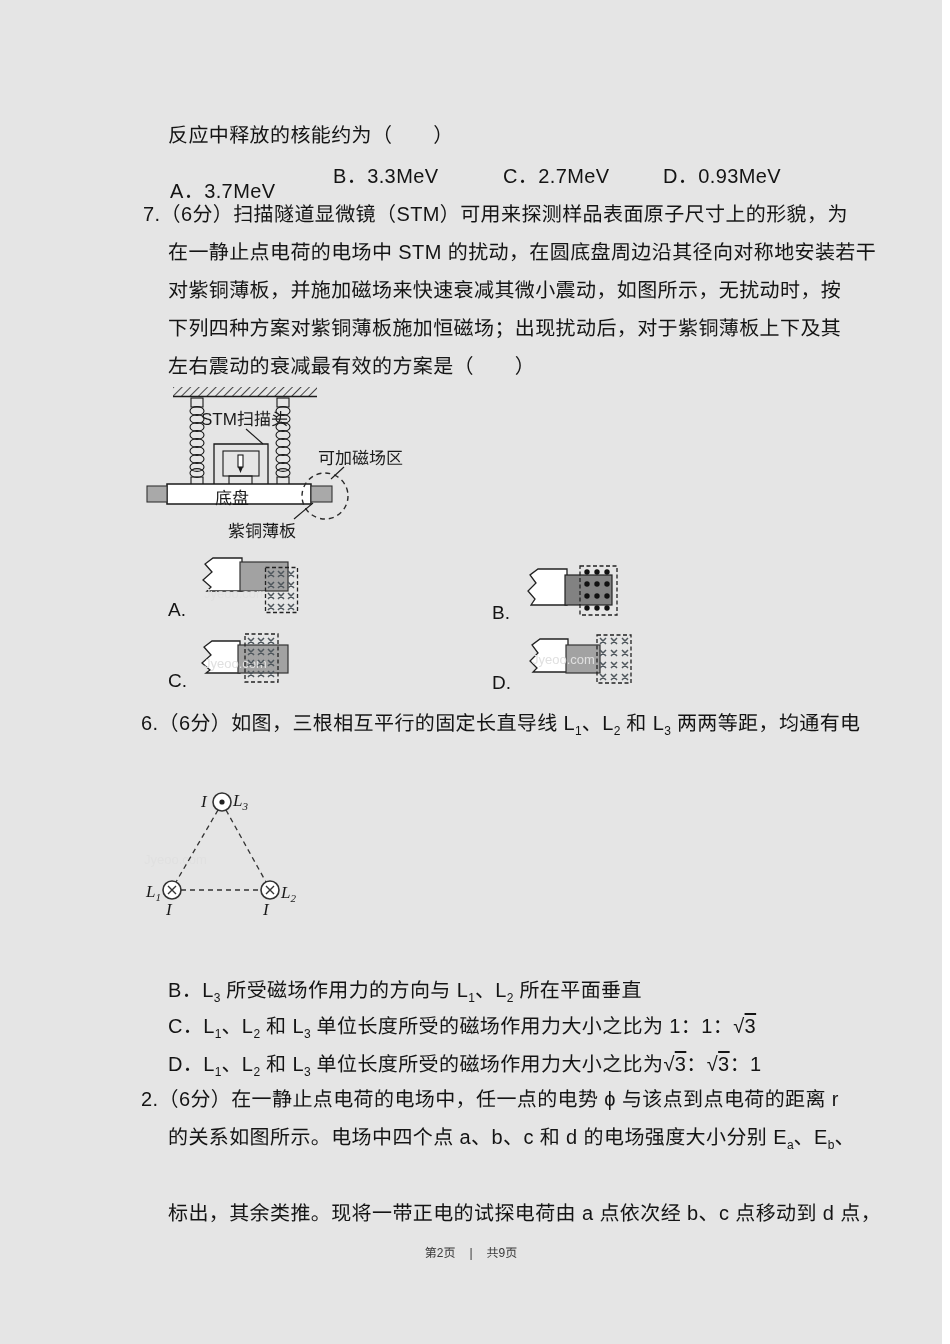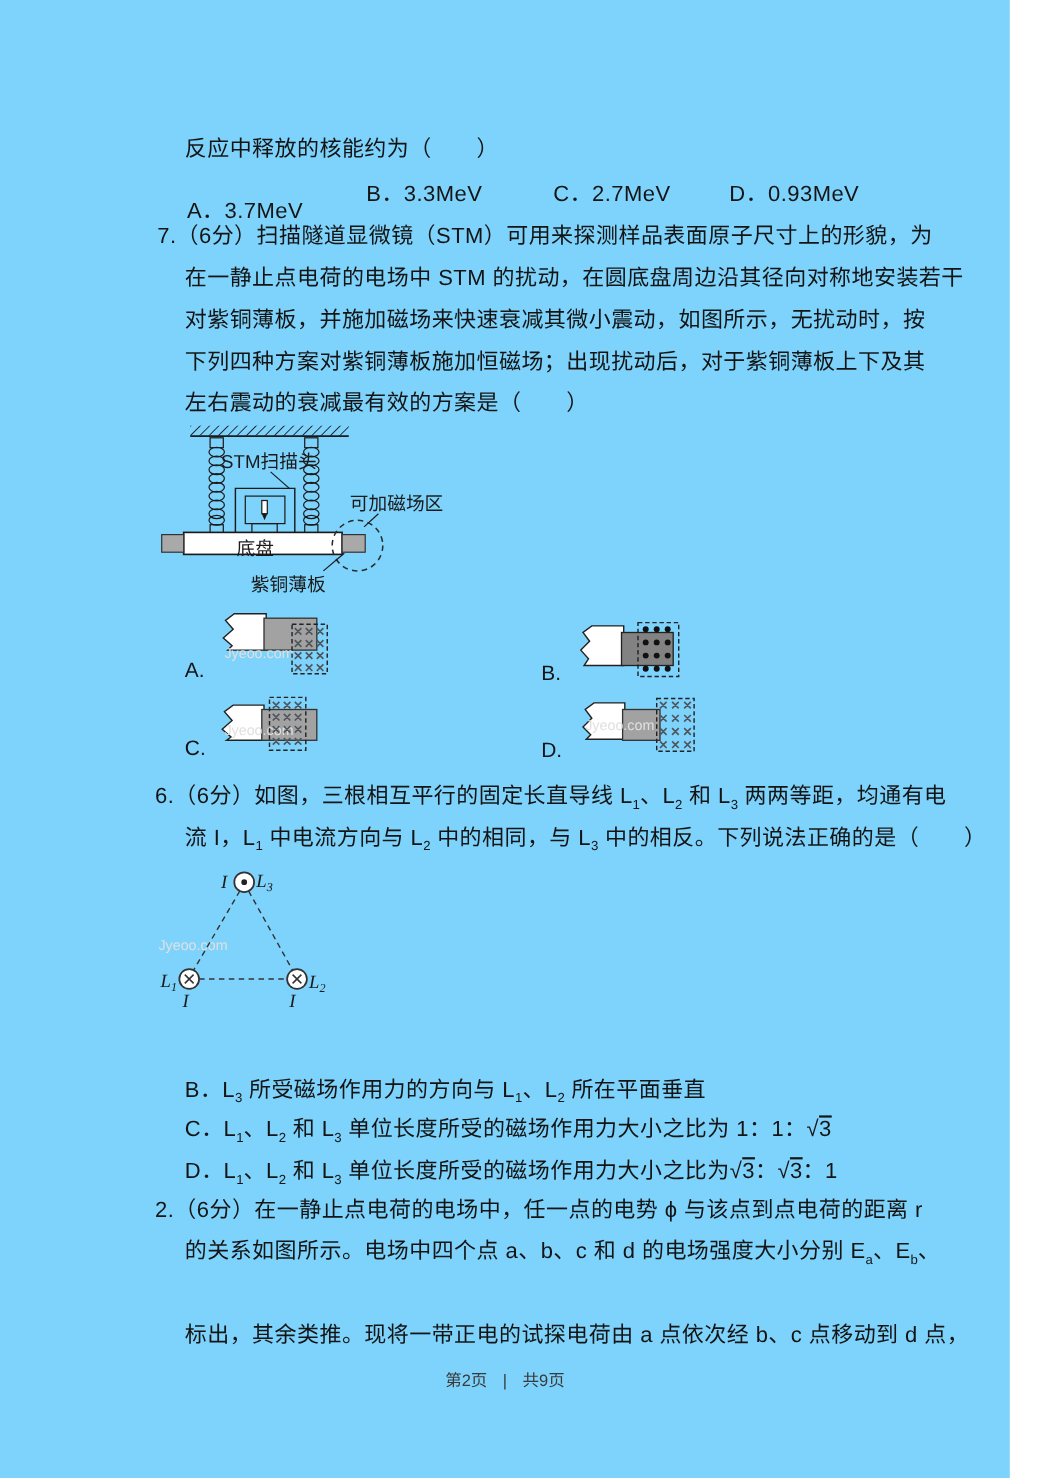--- a/index.html
+++ b/index.html
@@ -1,23 +1,23 @@
 <!DOCTYPE html>
 <html lang="zh-CN"><head>
 <meta charset="utf-8">
 <style>
   html,body{margin:0;padding:0;background:#fff;}
-  .page{position:relative;width:918px;height:1344px;background:#7dd3fc;overflow:hidden;
-        font-family:"Liberation Sans","DejaVu Sans",sans-serif;color:#161616;}
+  .page{position:relative;width:918px;height:1344px;background:#e5e5e5;overflow:hidden;
+        font-family:"Liberation Sans","DejaVu Sans",sans-serif;color:#161616;padding-left:24px;}
   .tl{position:absolute;font-size:20px;letter-spacing:0.4px;white-space:nowrap;color:#141414;}
   .tl sub{font-size:12px;letter-spacing:0;}
   .sr .vin{text-decoration:overline;}
   .optlabel{position:absolute;font-size:19px;color:#141414;}
   .footer{position:absolute;left:0;top:1243px;width:100%;text-align:center;
-          font-size:15px;color:#3a3a3a;}
+          font-size:12px;color:#3a3a3a;}
   .footer span{margin:0 7px;}
   .figsvg{position:absolute;}
   .figlbl{font-size:17px;fill:#1a1a1a;font-family:"Liberation Sans","DejaVu Sans",sans-serif;}
   .ital{font-style:italic;font-family:"Liberation Serif","DejaVu Serif",serif;font-size:17px;fill:#1a1a1a;}
   .ssub{font-size:11px;}
   .wm{font-size:13px;fill:#e0e0e0;font-family:"Liberation Sans",sans-serif;}
   .plate-w{fill:#ffffff;stroke:#222;stroke-width:1.3;}
   .plate-g{fill:#a2a2a2;stroke:#333;stroke-width:1.2;}
   .plate-gd{fill:#828282;stroke:#222;stroke-width:1.2;}
   .dashbox{fill:none;stroke:#222;stroke-width:1.3;stroke-dasharray:4 2.5;}
@@ -146,21 +146,20 @@
   <span class="optlabel" style="left:492px;top:672px">D.</span>
   <svg class="figsvg" style="left:490px;top:628px" width="148" height="72" viewBox="490 628 148 72">
     <polygon class="plate-w" points="568,639 540,639 532,645 538,653 530,661 537,668 533,672 568,672"></polygon>
     <rect class="plate-g" x="566" y="645" width="34" height="28"></rect>
     <text class="wm" x="532" y="664">Jyeoo.com</text>
     <rect class="dashbox" x="597" y="635" width="34" height="48"></rect>
     <path class="xmark" d="M600,638l6,6m0,-6l-6,6M611,638l6,6m0,-6l-6,6M622,638l6,6m0,-6l-6,6M600,650l6,6m0,-6l-6,6M611,650l6,6m0,-6l-6,6M622,650l6,6m0,-6l-6,6M600,662l6,6m0,-6l-6,6M611,662l6,6m0,-6l-6,6M622,662l6,6m0,-6l-6,6M600,674l6,6m0,-6l-6,6M611,674l6,6m0,-6l-6,6M622,674l6,6m0,-6l-6,6"></path>
   </svg>
 
   <div class="tl" style="left:141px;top:707px">6.（6分）如图，三根相互平行的固定长直导线 L<sub>1</sub>、L<sub>2</sub> 和 L<sub>3</sub> 两两等距，均通有电</div>
-  <div class="tl" style="left:168px;top:745px">流 I，L<sub>1</sub> 中电流方向与 L<sub>2</sub> 中的相同，与 L<sub>3</sub> 中的相反。下列说法正确的是（　　）</div>
 
   <svg class="figsvg" style="left:140px;top:782px" width="175" height="140" viewBox="140 782 175 140">
     <text class="wm" x="144" y="864">Jyeoo.com</text>
     <g stroke="#333" stroke-width="1.3" stroke-dasharray="5 4">
       <line x1="218" y1="810" x2="176" y2="882"></line>
       <line x1="226" y1="810" x2="266" y2="882"></line>
       <line x1="181" y1="890" x2="261" y2="890"></line>
     </g>
     <g>
       <circle cx="222" cy="802" r="9" fill="#fff" stroke="#333" stroke-width="1.6"></circle>

